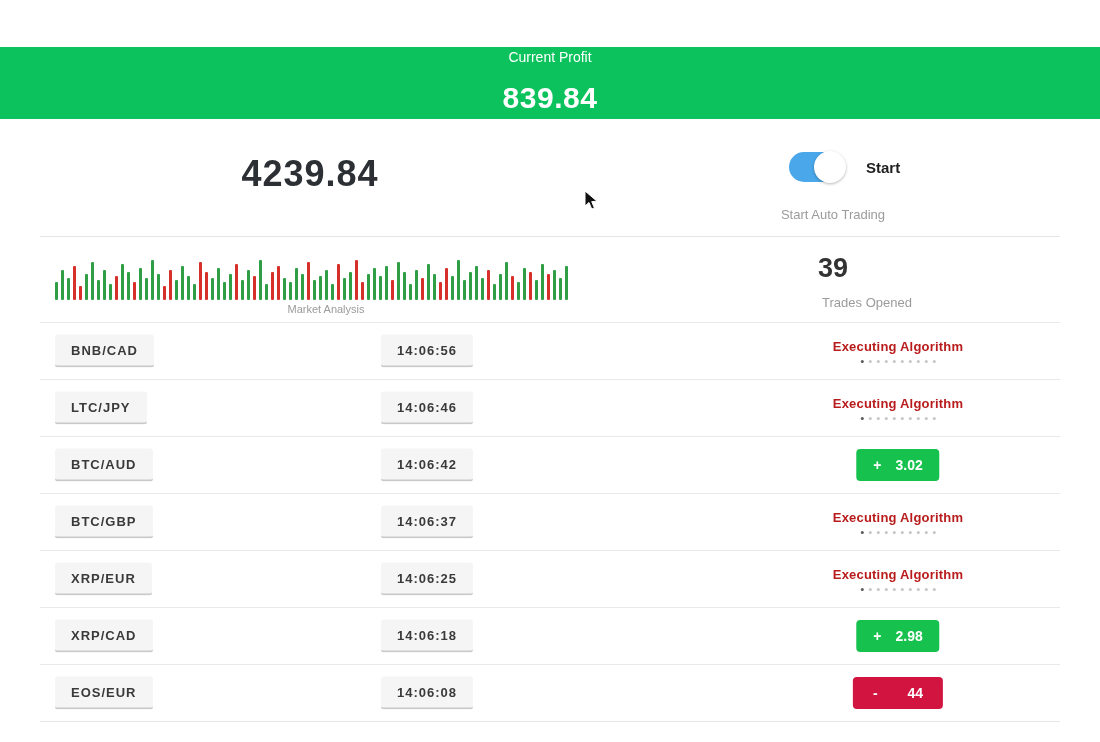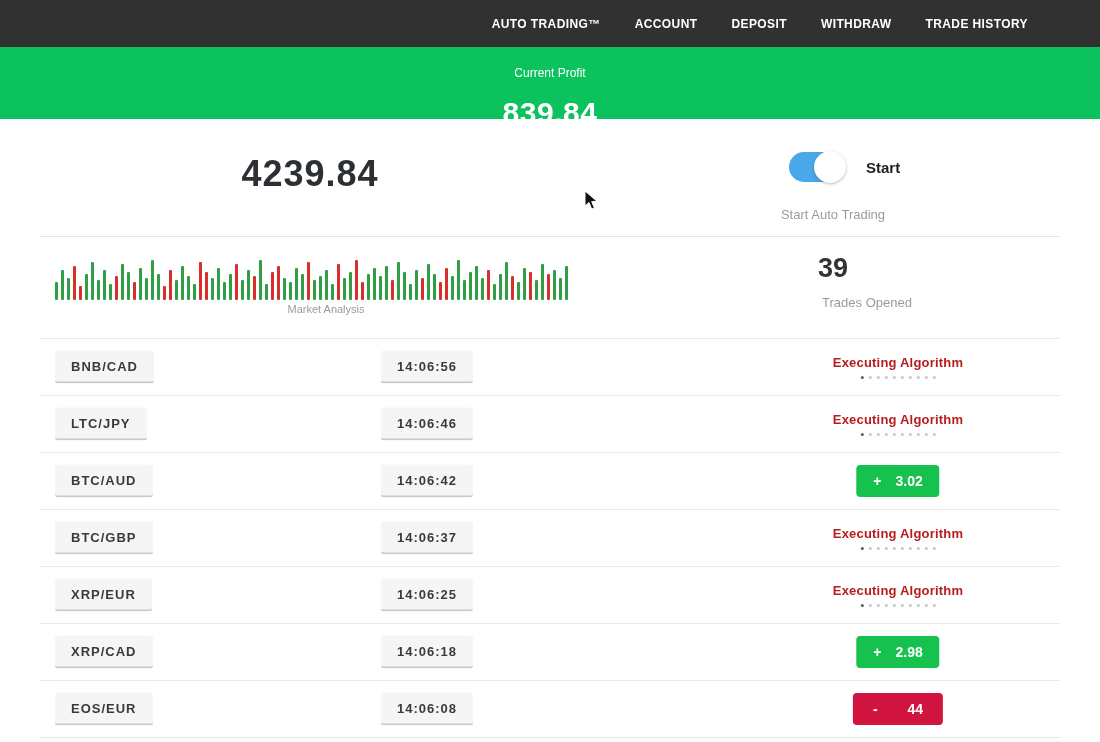--- a/index.html
+++ b/index.html
@@ -6,21 +6,21 @@
   .app{position:relative;width:1100px;height:742px;overflow:hidden;background:#ffffff;}
 
   
   .navbar{position:absolute;top:0;left:0;right:0;height:47px;background:#323131;
           display:flex;align-items:center;justify-content:flex-end;gap:34px;
           padding-right:72px;box-sizing:border-box;list-style:none;margin:0;}
   .nav-item{color:#ffffff;font-size:12px;font-weight:bold;letter-spacing:.4px;cursor:pointer;white-space:nowrap;}
 
   
   .banner{position:absolute;top:47px;left:0;right:0;height:72px;background:#0bc25c;text-align:center;color:#fff;}
-  .banner-label{padding-top:19px;font-size:12px;font-weight:400;}
+  .banner-label{padding-top:2px;font-size:14px;font-weight:400;}
   .banner-value{font-size:30px;font-weight:bold;letter-spacing:.5px;margin-top:16px;}
 
   
   .section1{position:absolute;top:119px;left:0;right:0;height:118px;}
   .rule{position:absolute;left:40px;right:40px;bottom:0;border-bottom:1px solid #e6e6e6;}
   .balance-value{position:absolute;left:160px;top:34px;width:300px;text-align:center;
                  font-size:36px;font-weight:bold;color:#2c3034;letter-spacing:1px;}
   .balance-label{position:absolute;left:160px;top:90px;width:300px;text-align:center;font-size:13px;color:#9b9b9b;}
   .toggle{position:absolute;left:789px;top:33px;width:56px;height:30px;background:#4aa7e9;border-radius:16px;cursor:pointer;}
   .toggle .knob{position:absolute;right:-1px;top:-1px;width:32px;height:32px;background:#ffffff;
@@ -32,21 +32,21 @@
   .section2{position:absolute;top:237px;left:0;right:0;height:104px;}
   .bars{position:absolute;left:55px;top:20px;height:43px;display:flex;align-items:flex-end;gap:3px;}
   .bar{width:3px;border-radius:1px;}
   .bar.g{background:#2f9e44;}
   .bar.r{background:#d7302b;}
   .market-label{position:absolute;left:176px;top:66px;width:300px;text-align:center;font-size:11px;color:#9b9b9b;}
   .trades-value{position:absolute;left:733px;top:16px;width:200px;text-align:center;font-size:27px;font-weight:bold;color:#333;}
   .trades-label{position:absolute;left:767px;top:58px;width:200px;text-align:center;font-size:13px;color:#9b9b9b;}
 
   
-  .rows{position:absolute;top:338px;left:0;right:0;}
+  .rows{position:absolute;top:322px;left:0;right:0;}
   .rows::after{content:"";display:block;margin:0 40px;border-bottom:1px solid #e6e6e6;}
   .row{position:relative;height:57px;background:#fff;}
   .row::before{content:"";position:absolute;left:40px;right:40px;top:0;border-top:1px solid #e9e9e9;}
   .chip{background:#f5f5f5;border-bottom:2px solid #c9c9c9;border-radius:3px;
         font-size:13px;font-weight:bold;color:#3a3a3a;letter-spacing:1px;padding:8px 16px;white-space:nowrap;}
   .pair-chip{position:absolute;left:55px;top:50%;transform:translateY(-50%);}
   .time-chip{position:absolute;left:427px;top:50%;transform:translate(-50%,-50%);}
   .status{position:absolute;left:898px;top:50%;transform:translate(-50%,-50%);text-align:center;}
   .exec-label{font-size:13px;font-weight:bold;color:#b91c1c;letter-spacing:.2px;white-space:nowrap;}
   .dots{margin-top:6px;display:flex;gap:5px;justify-content:center;}
@@ -57,27 +57,20 @@
   .result-badge.profit{background:#17c14e;gap:14px;padding:8px 17px;}
   .result-badge.loss{background:#d21440;gap:30px;padding:8px 20px;}
 
   .cursor{position:absolute;left:584px;top:190px;width:14px;height:21px;}
 </style>
 </head>
 <body>
 
 <div class="app">
 
-  <ul class="navbar" id="navbar">
-      <li class="nav-item">AUTO TRADING™</li>
-      <li class="nav-item">ACCOUNT</li>
-      <li class="nav-item">DEPOSIT</li>
-      <li class="nav-item">WITHDRAW</li>
-      <li class="nav-item">TRADE HISTORY</li>
-    </ul>
 
   <div class="banner">
     <div class="banner-label">Current Profit</div>
     <div class="banner-value">839.84</div>
   </div>
 
   <div class="section1">
     <div class="balance-value">4239.84</div>
     <div class="toggle">
       <div class="knob"></div>

